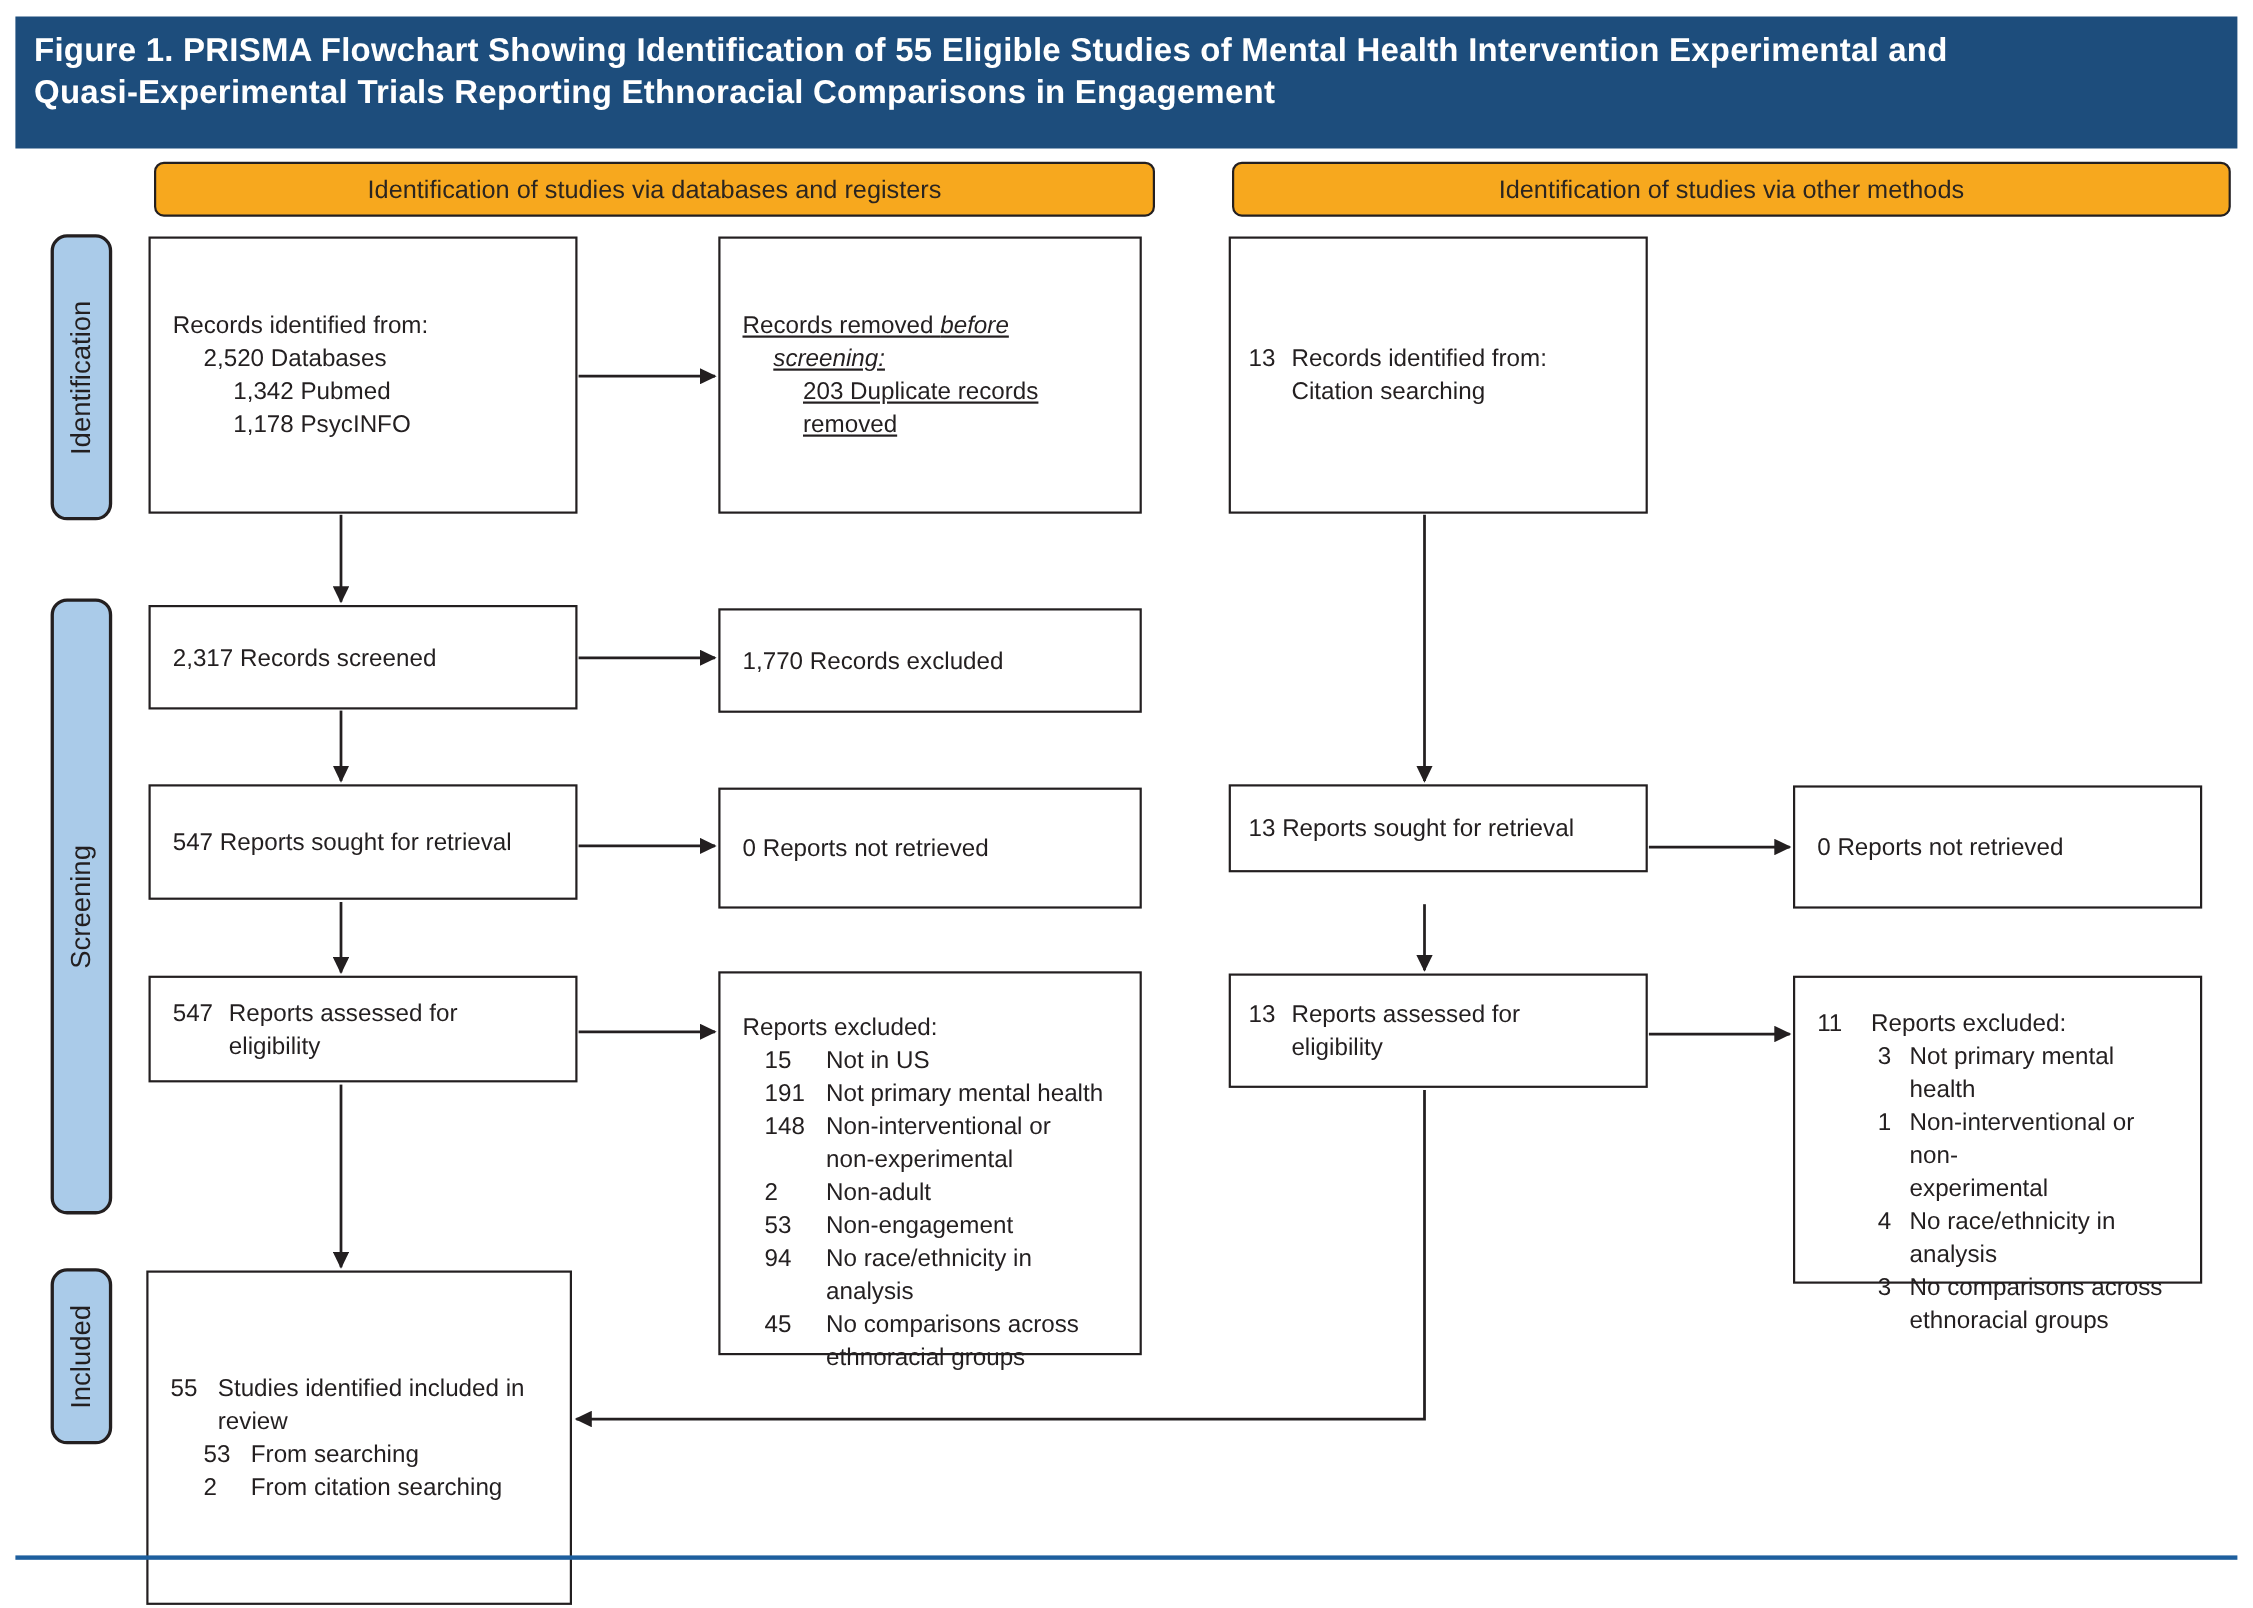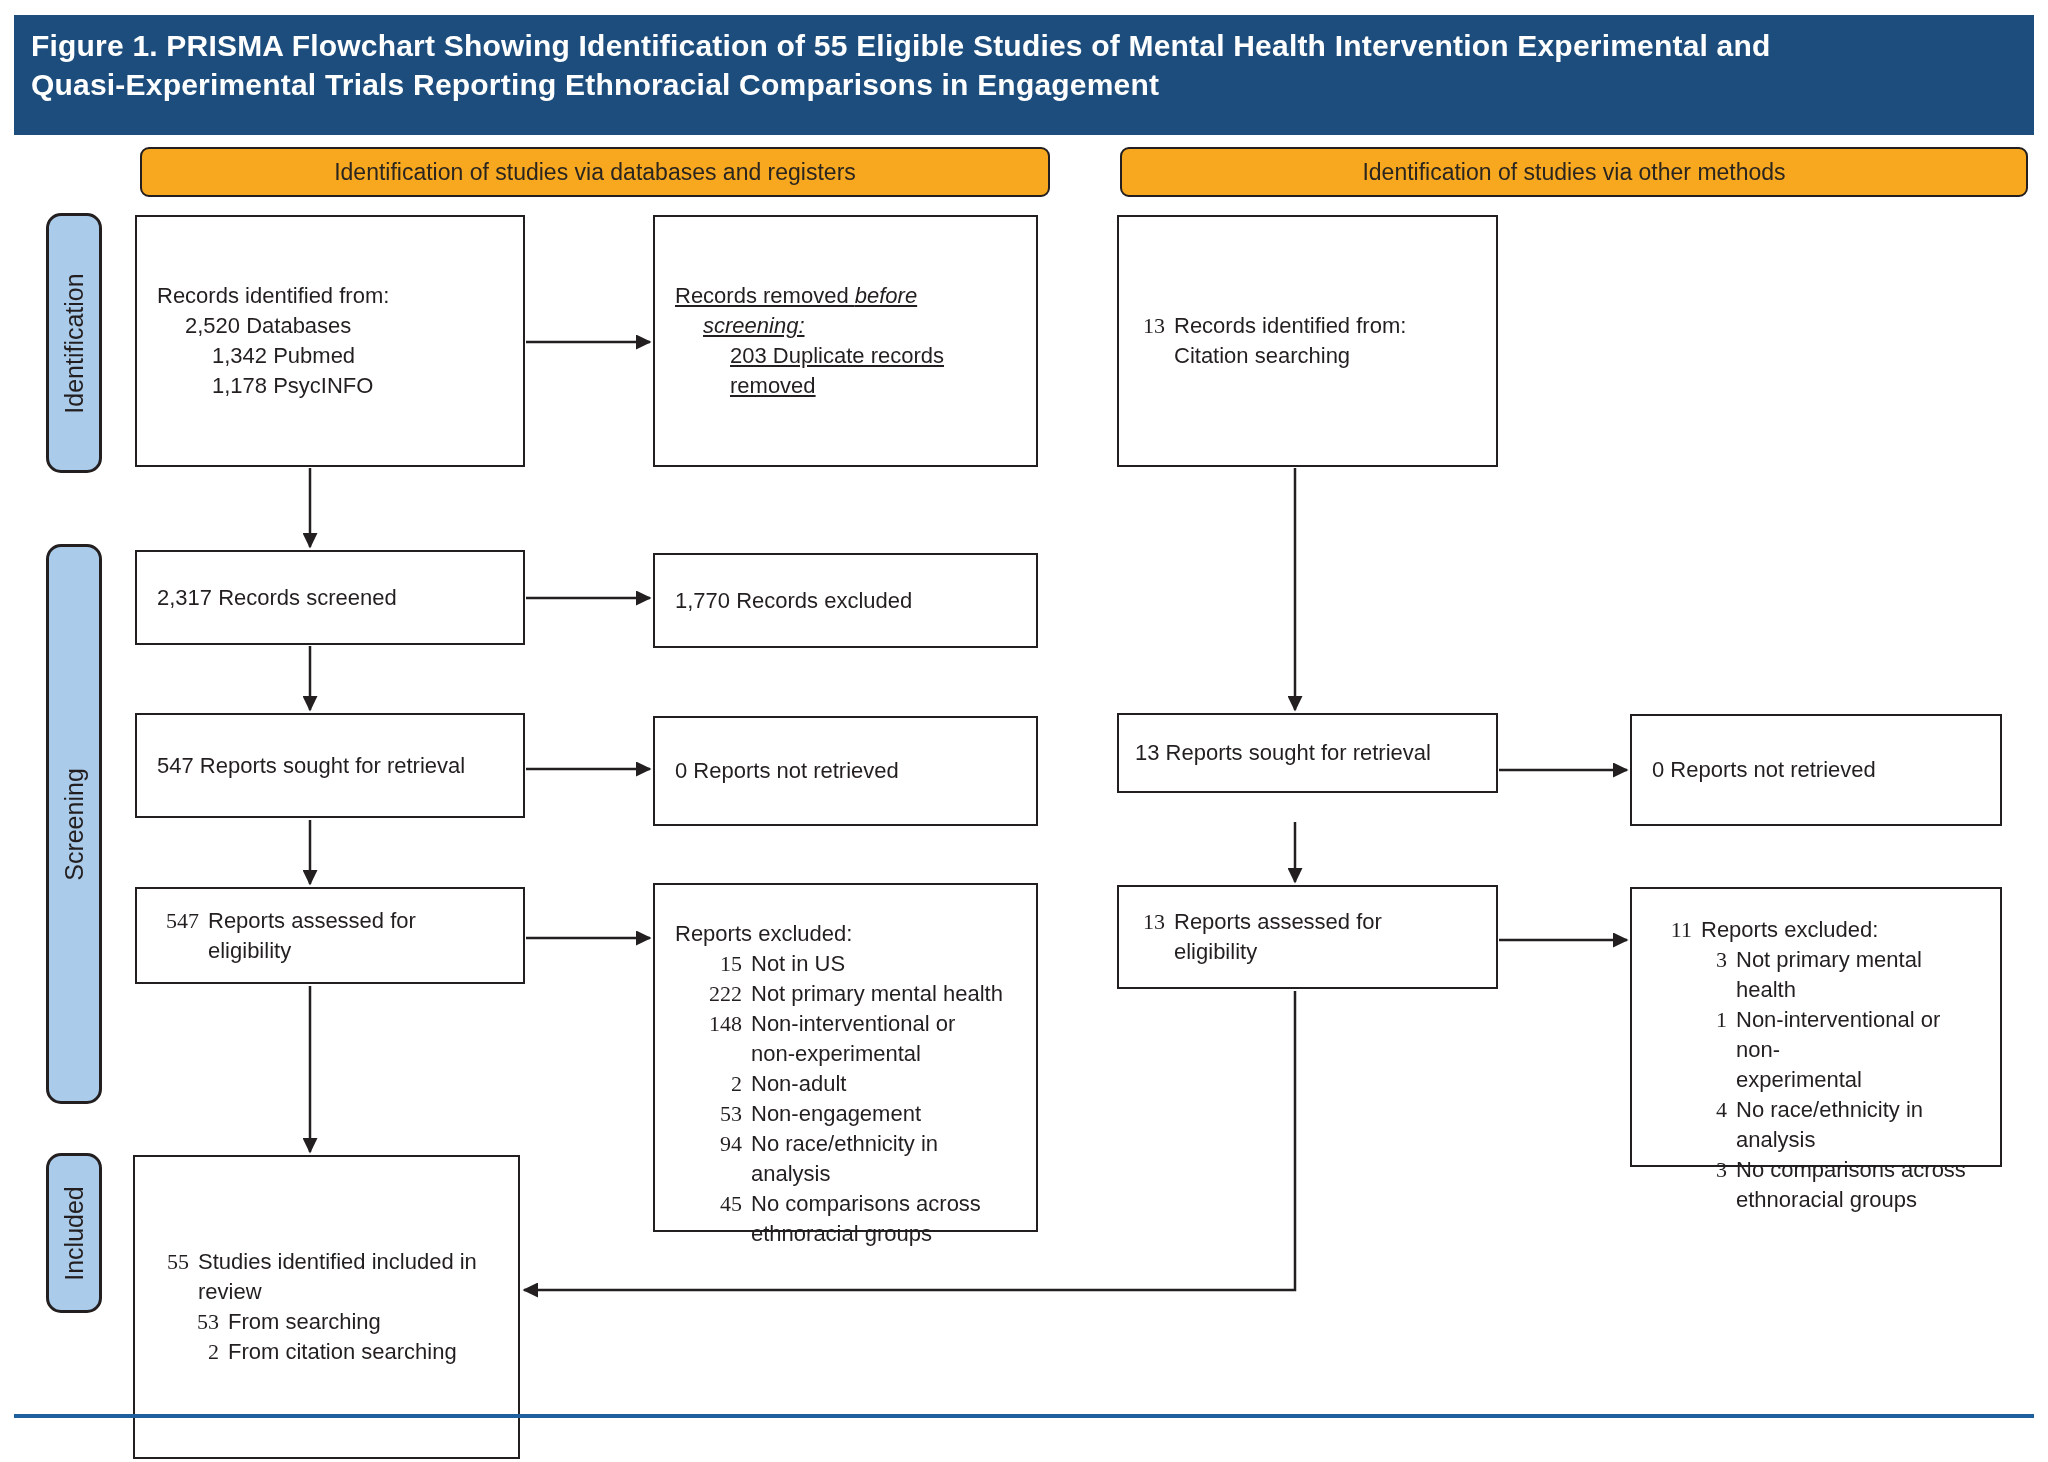--- a/index.html
+++ b/index.html
@@ -28,21 +28,21 @@
   .box{
     position:absolute;background:#fff;border:2.5px solid var(--border,#231f20);
     box-sizing:border-box;display:flex;flex-direction:column;justify-content:center;
     padding:12px 14px 12px 20px;font-size:22px;line-height:30px;
   }
   .bl{white-space:pre-line;}
   .in1{padding-left:28px;}
   .in2{padding-left:55px;}
   .it{font-style:italic;}
   .numrow{display:grid;grid-template-columns:var(--nw,46px) 1fr;column-gap:9px;align-items:start;}
-  .numrow .num{text-align:right;font-family:Liberation Serif, serif;}
+  .numrow .num{}
   .numrow .txt{white-space:pre-line;}
   .reasons{margin-left:20px;}
   .reasons2{margin-left:55px;}
   .subinc{margin-left:30px;}
   svg.overlay{position:absolute;left:0;top:0;pointer-events:none;}
   .bottomrule{position:absolute;left:14px;top:1414px;width:2020px;height:4px;background:var(--bottom-rule,#1e5f9e);}
 </style>
 </head>
 <body>
 
@@ -128,21 +128,21 @@
   </div>
 
   <div class="box" style="left:653px;top:883px;width:385px;height:349px;justify-content:flex-start;padding-top:34px;">
     <div class="bl">Reports excluded:</div>
     <div class="reasons">
       <div class="numrow" style="--nw:47px;">
         <span class="num">15</span>
         <span class="txt">Not in US</span>
       </div>
       <div class="numrow" style="--nw:47px;">
-        <span class="num">222</span>
+        <span class="num">191</span>
         <span class="txt">Not primary mental health</span>
       </div>
       <div class="numrow" style="--nw:47px;">
         <span class="num">148</span>
         <span class="txt">Non-interventional or
 non-experimental</span>
       </div>
       <div class="numrow" style="--nw:47px;">
         <span class="num">2</span>
         <span class="txt">Non-adult</span>

